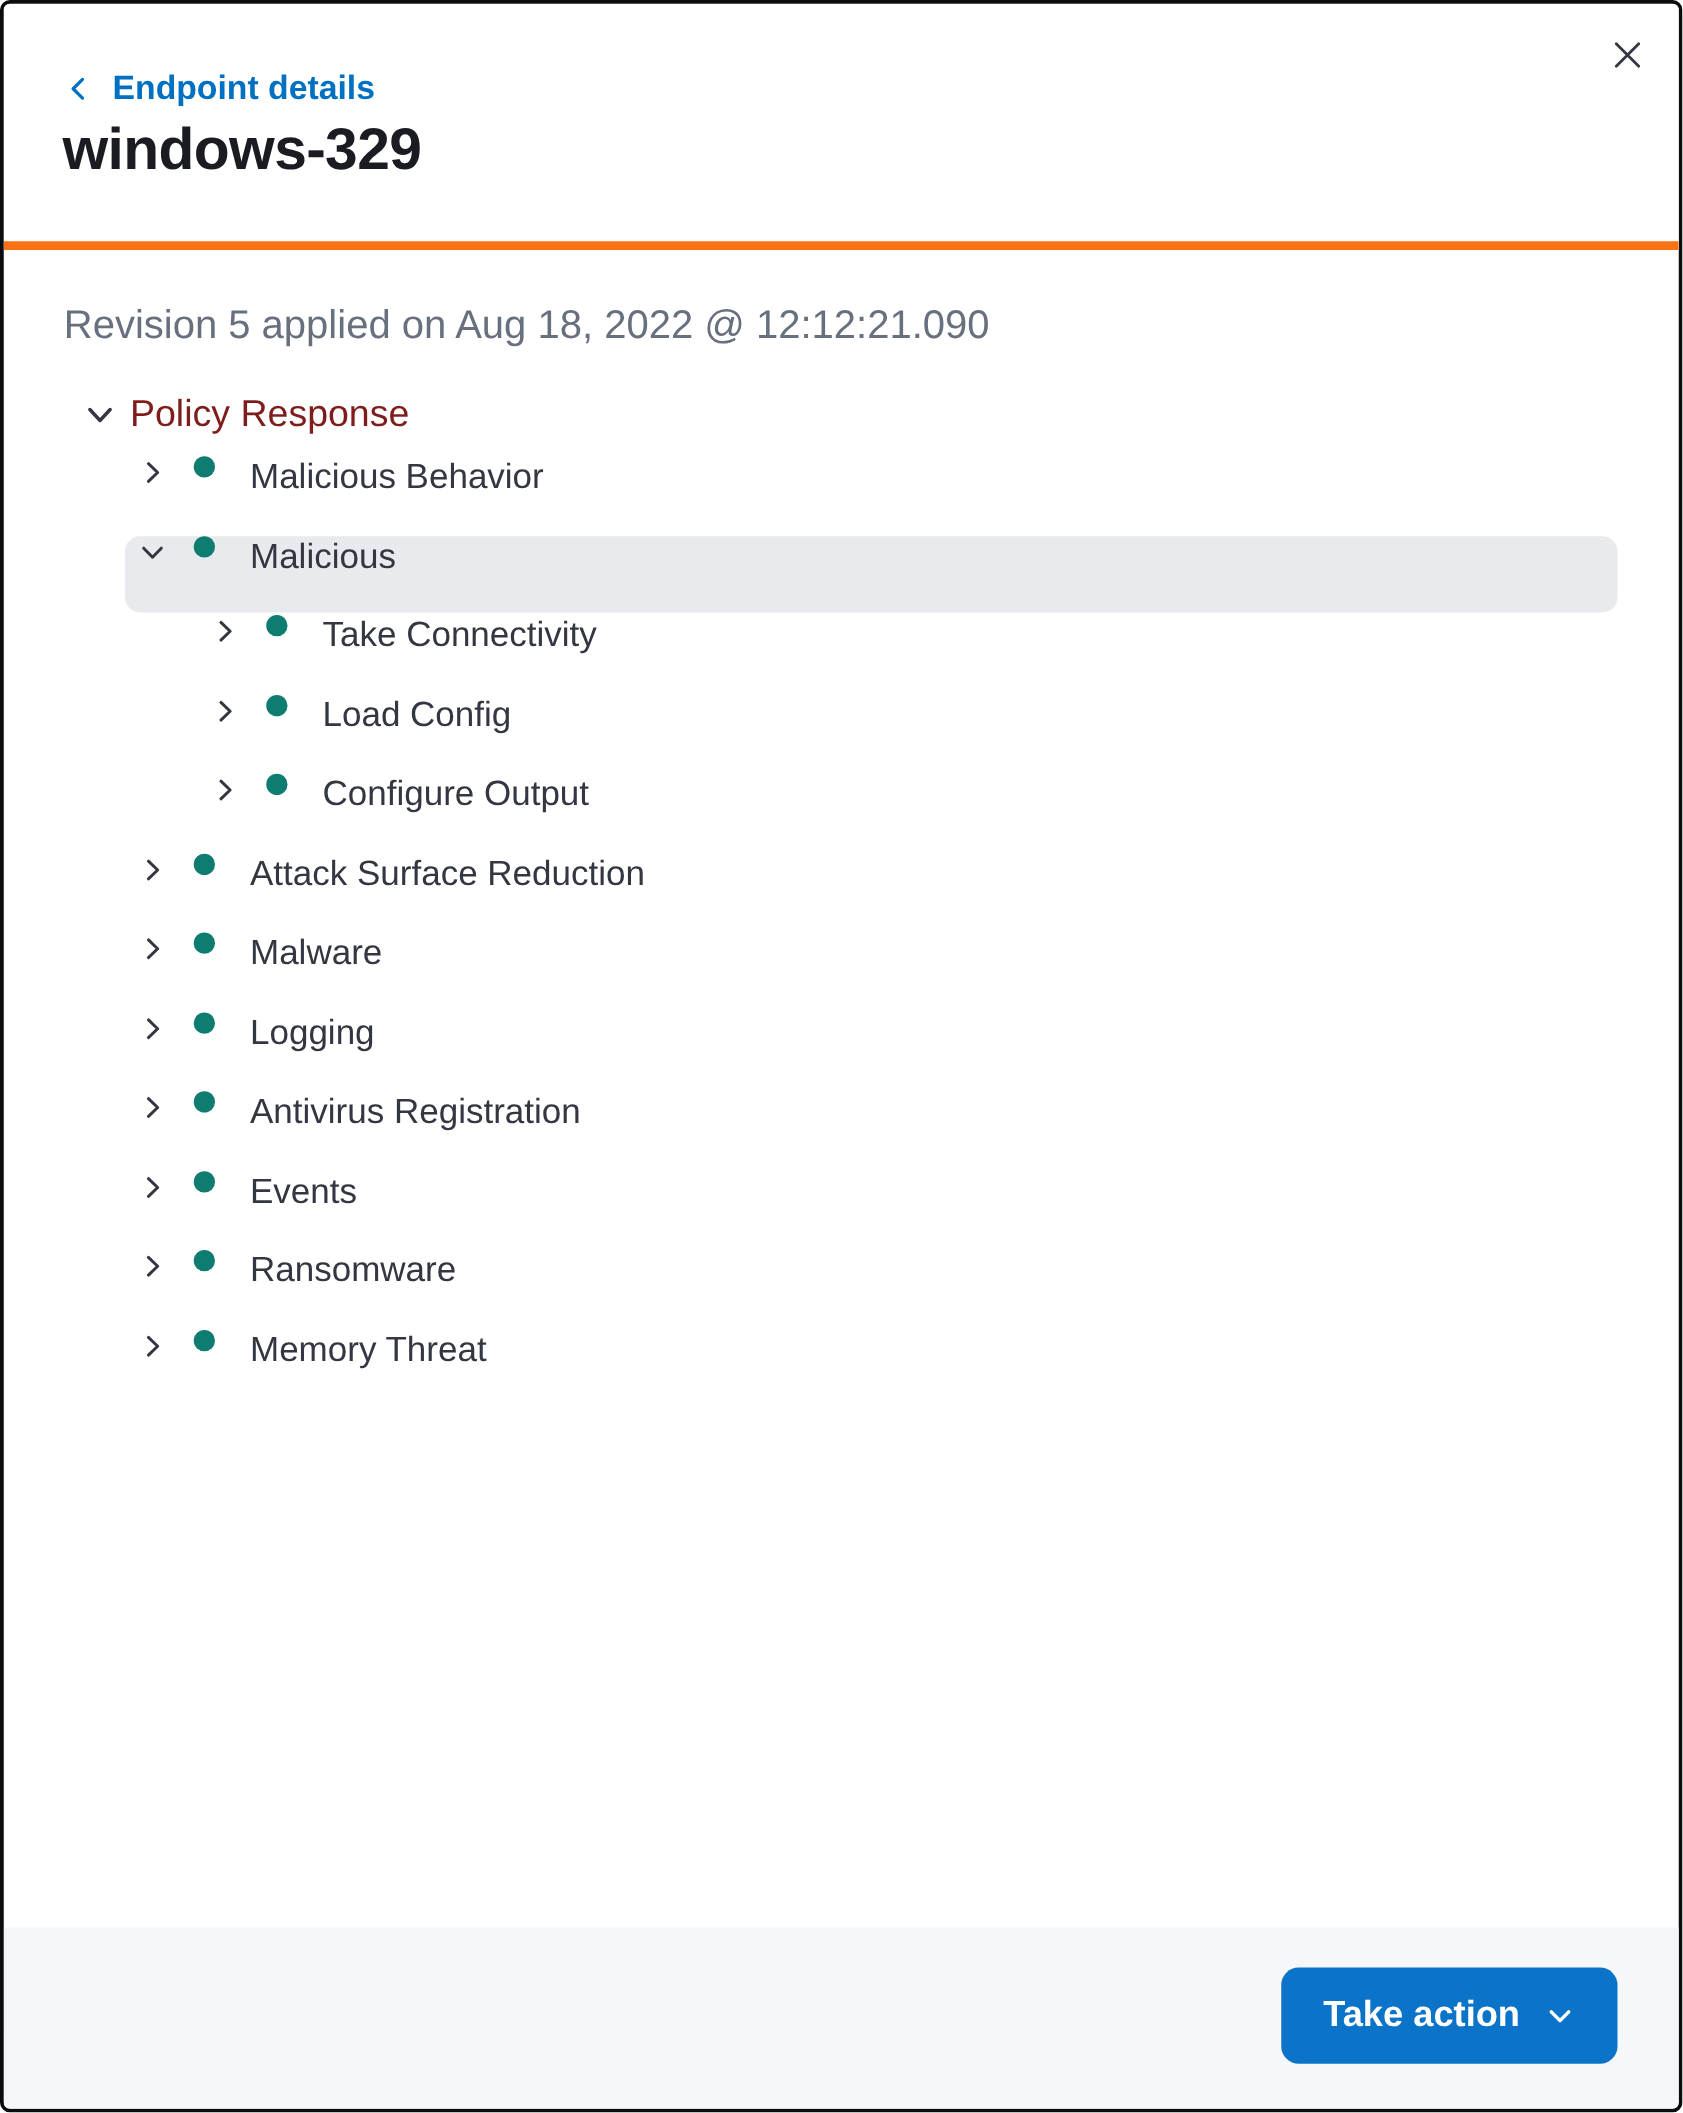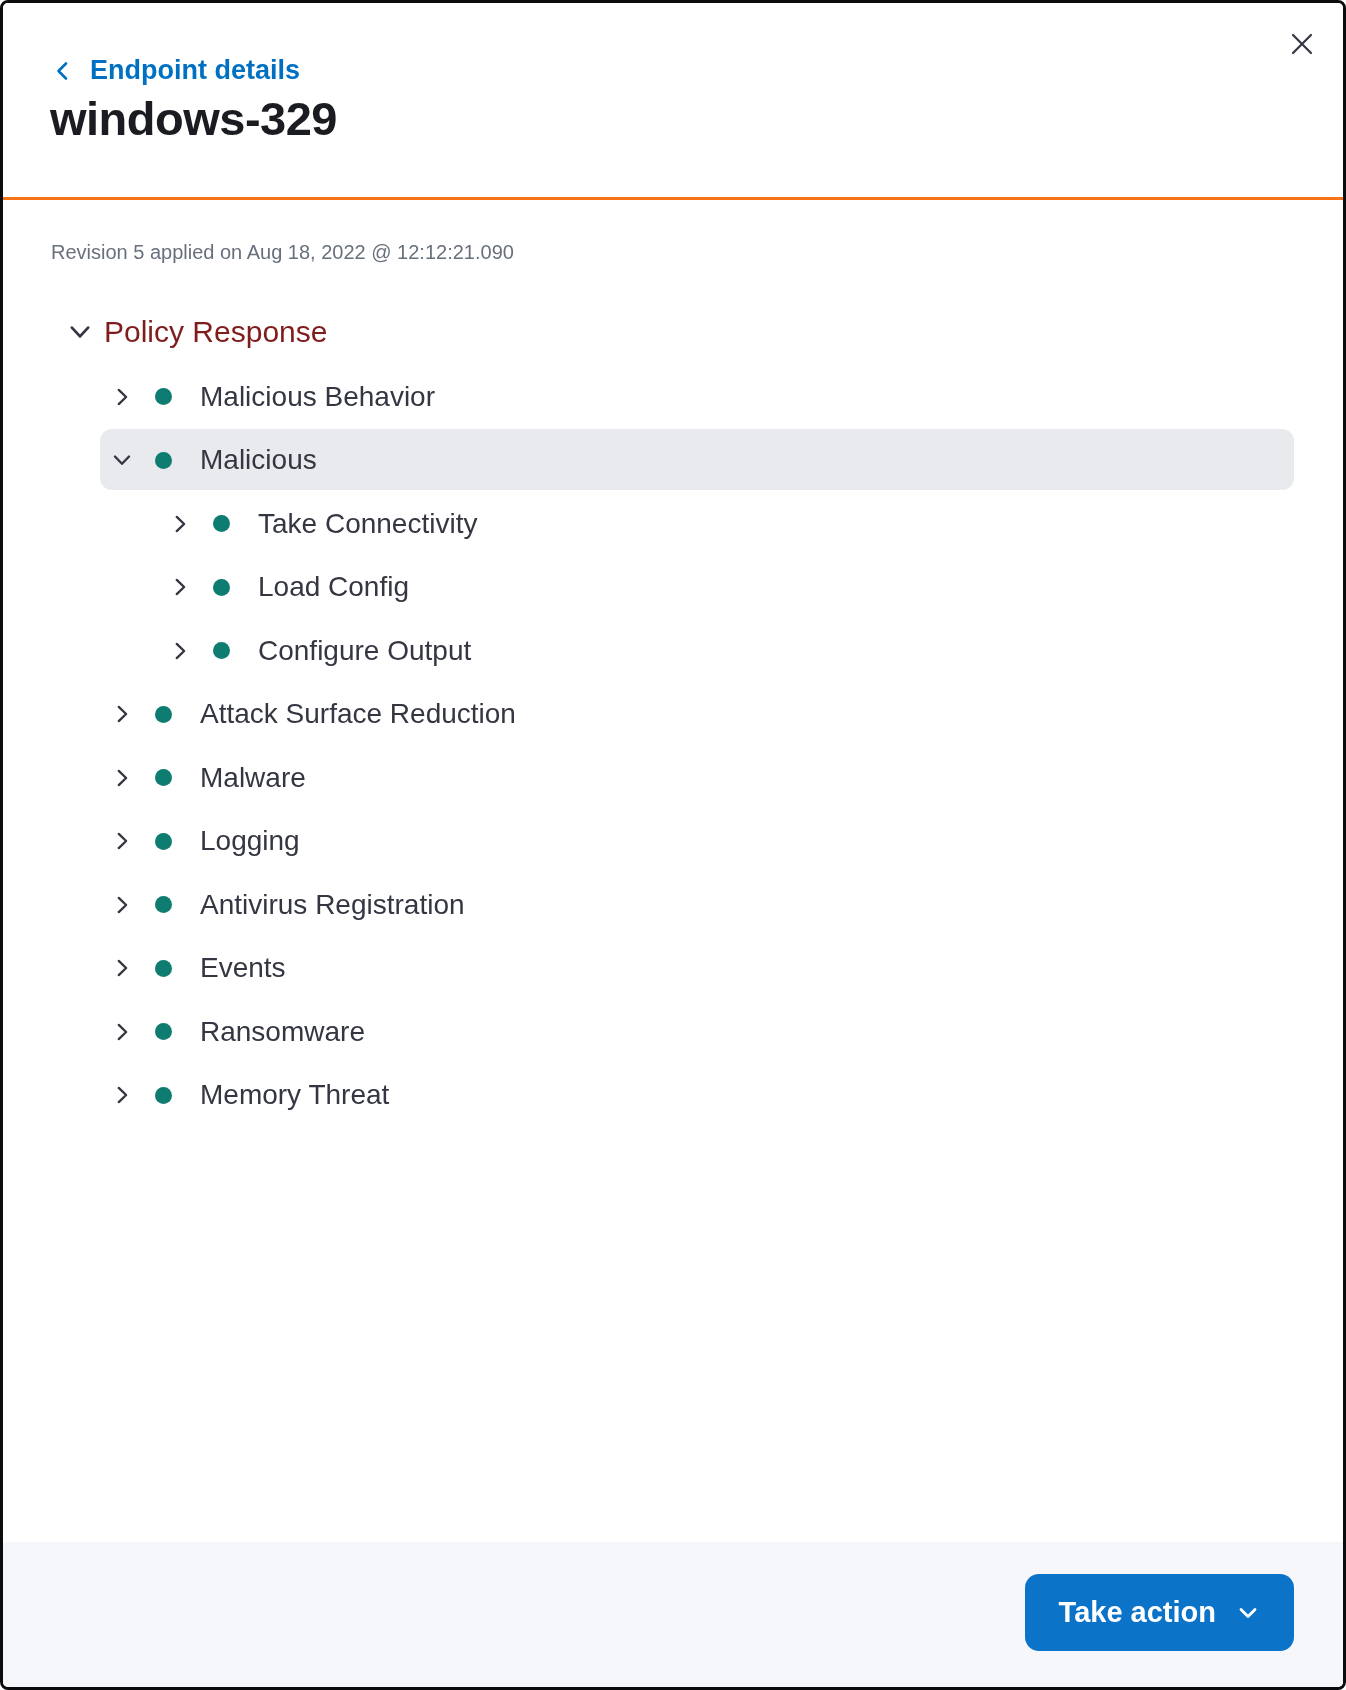--- a/index.html
+++ b/index.html
@@ -15,21 +15,21 @@
     border-radius: 8px;
     overflow: hidden;
     color: #343741;
   }
 
   
   .header {
     position: absolute;
     top: 0; left: 0; right: 0;
     height: 197px;
-    border-bottom: 3px solid #f97316;
+    border-bottom: 7px solid #f97316;
     background: #fff;
   }
   .back-link {
     position: absolute;
     left: 48px; top: 52px;
     display: flex;
     align-items: center;
     gap: 15px;
     color: #0071c2;
     font-size: 27px;
@@ -55,21 +55,21 @@
     background: none; border: none;
     display: flex; align-items: center; justify-content: center;
     cursor: pointer;
     padding: 0;
   }
 
   
   .revision {
     position: absolute;
     left: 48px; top: 238px;
-    font-size: 20px;
+    font-size: 32px;
     color: #69707d;
   }
 
   .tree {
     position: absolute;
     left: 0; right: 0; top: 296px;
   }
   .root-row {
     display: flex;
     align-items: center;
@@ -77,21 +77,20 @@
     padding-left: 62px;
     gap: 9px;
     font-size: 30px;
     color: #7f1d1d;
     cursor: pointer;
   }
   .rows { }
   .row {
     position: relative;
     display: flex;
-    align-items: center;
     height: 63.5px;
     font-size: 28px;
     color: #343741;
     cursor: pointer;
   }
   .row > * { position: relative; z-index: 1; }
   .row.lvl1 { padding-left: 106px; }
   .row.lvl2 { padding-left: 164px; }
   .row .chev {
     width: 26px; height: 26px;

